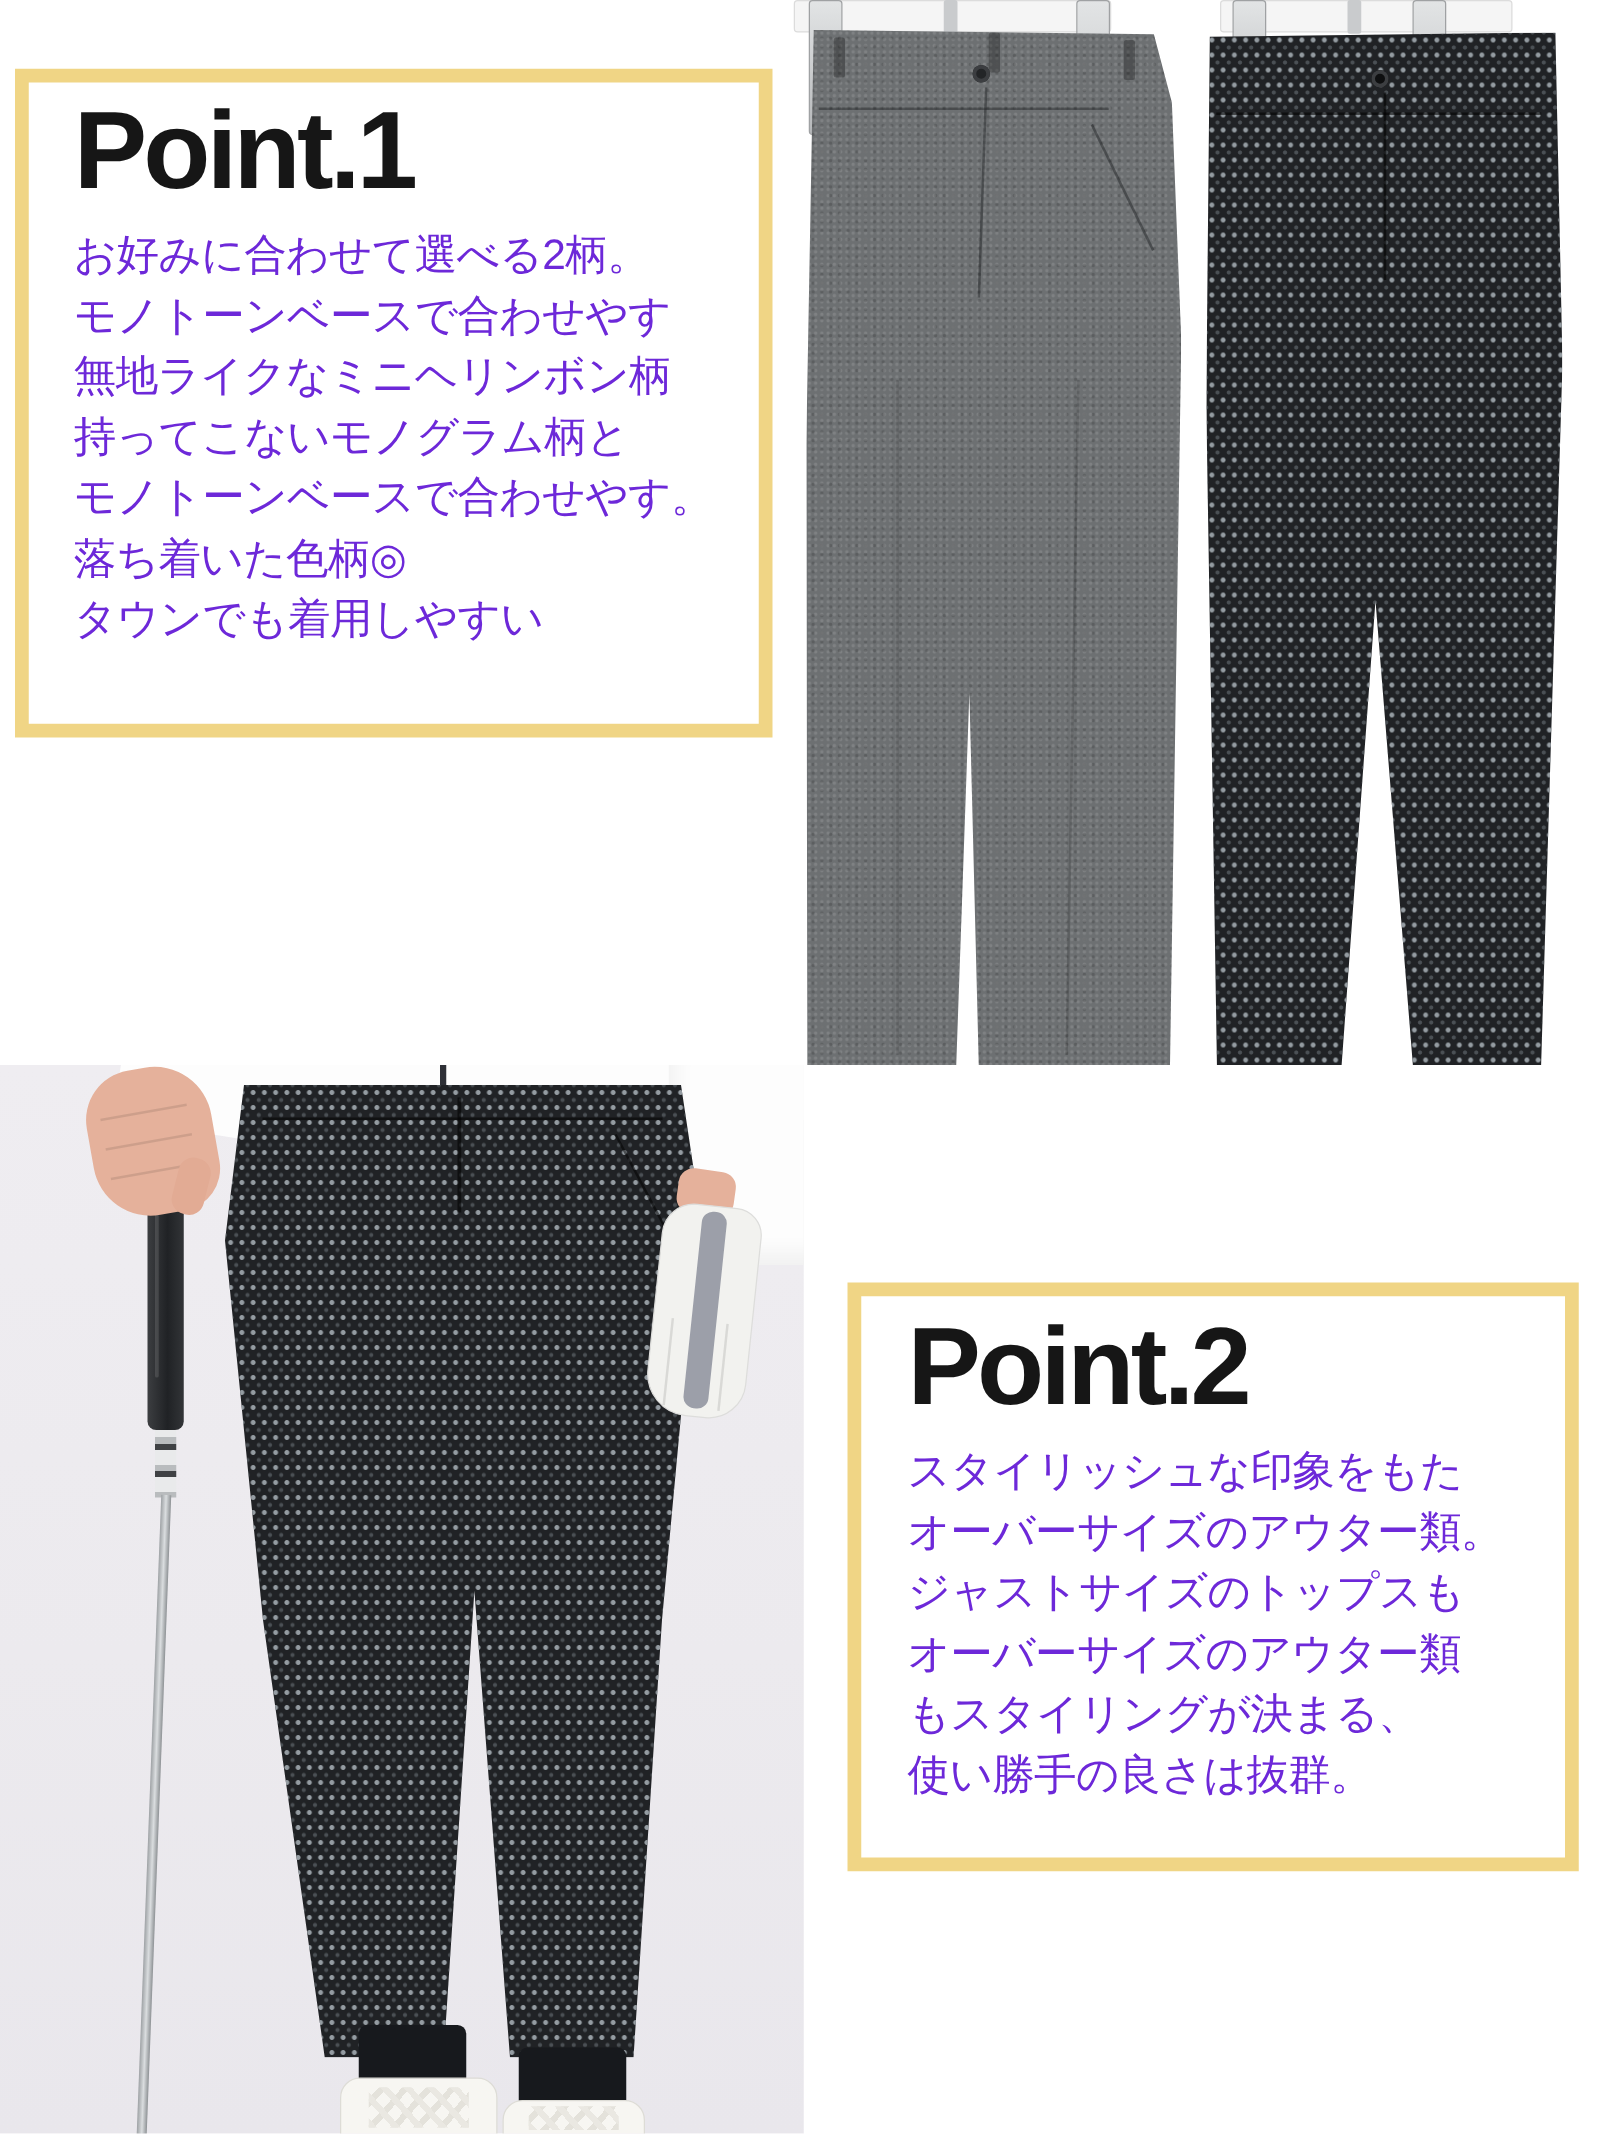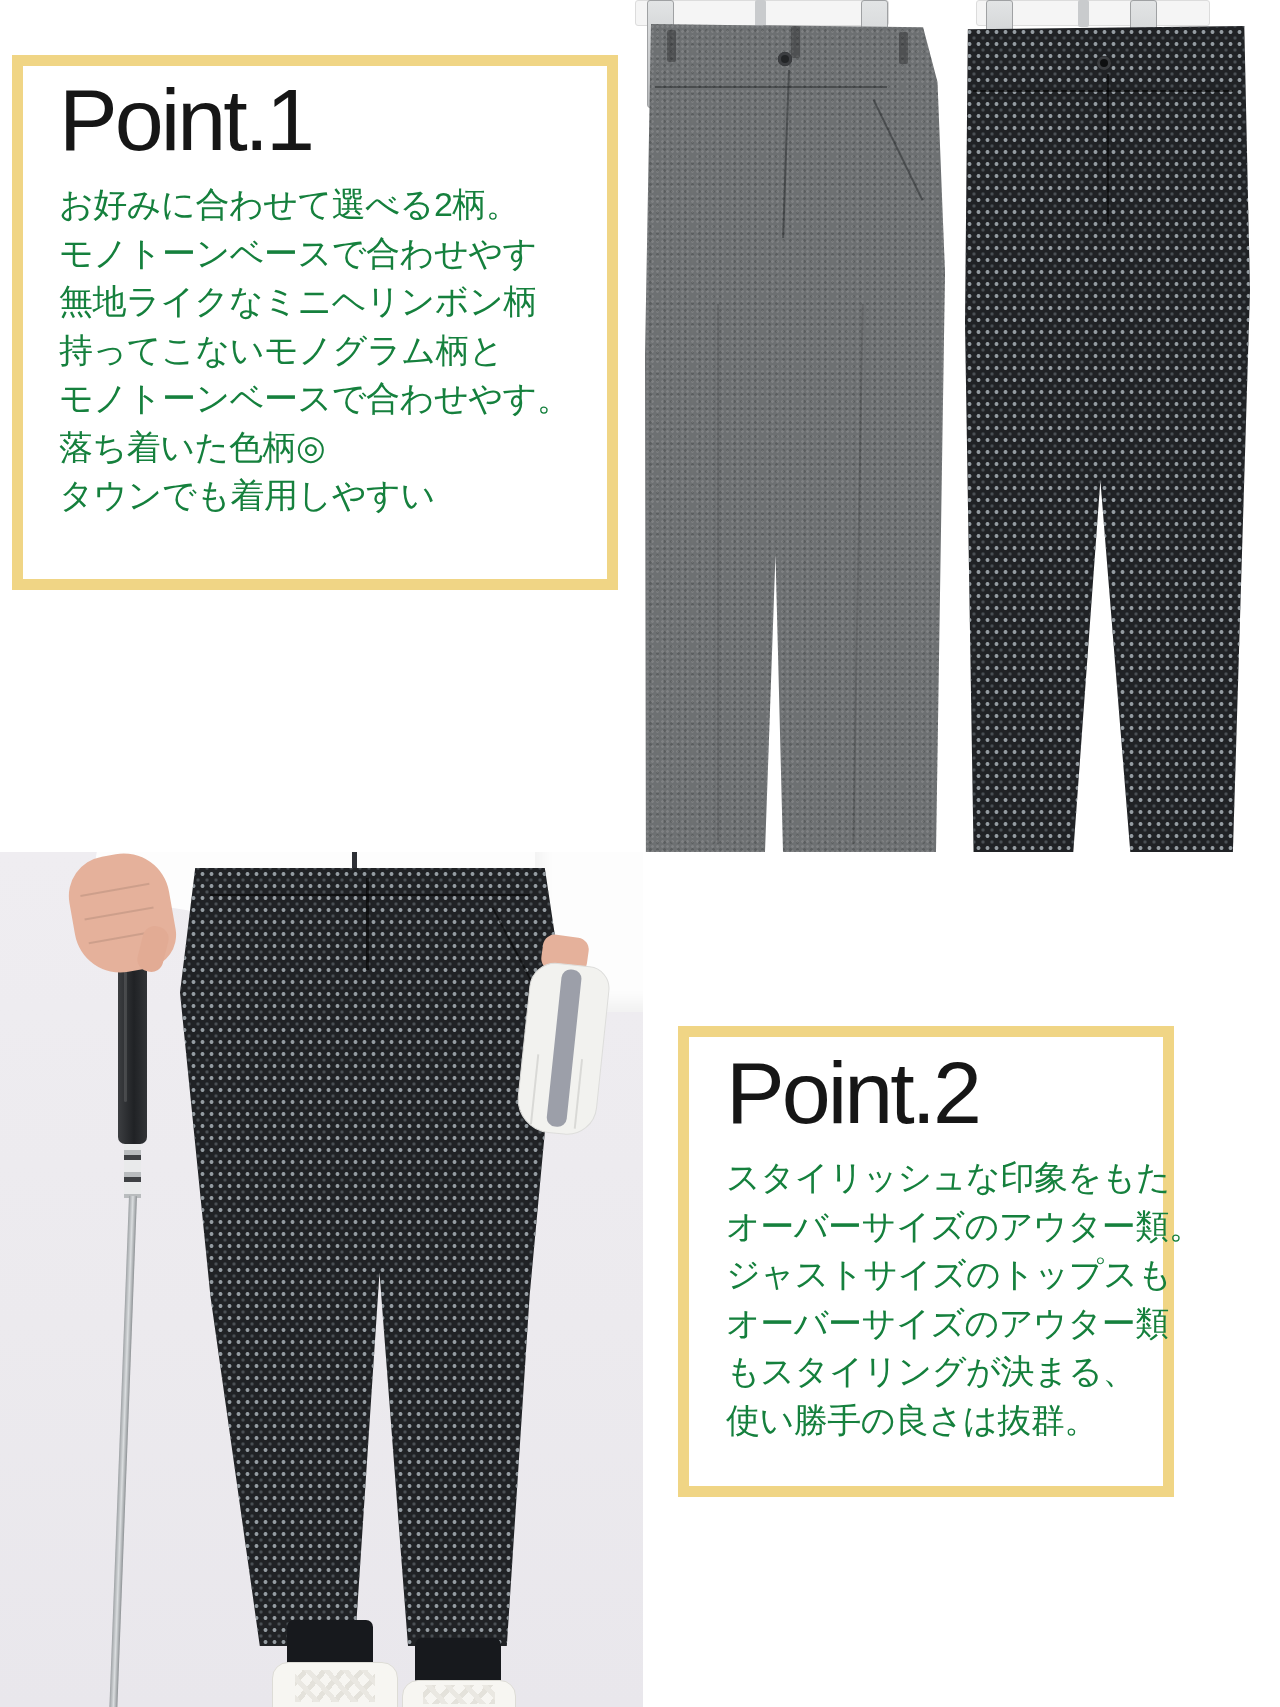--- a/index.html
+++ b/index.html
@@ -7,26 +7,26 @@
     position:relative;width:1280px;height:1707px;overflow:hidden;
     background:#ffffff;
     font-family:"Liberation Sans","DejaVu Sans",sans-serif;
   }
   
   .pcard{
     position:absolute;box-sizing:border-box;background:#ffffff;
     border:11px solid #f0d585;
   }
   #point1-card{left:12px;top:55px;width:606px;height:535px;padding:8px 10px 0 36px;}
-  #point2-card{left:678px;top:1026px;width:496px;height:471px;padding:10px 10px 0 37px;}
+  #point2-card{left:678px;top:1026px;width:585px;height:471px;padding:10px 10px 0 37px;}
   .pcard .heading{
-    font-size:88px;font-weight:normal;letter-spacing:-3px;line-height:1.05;
+    font-size:88px;font-weight:bold;letter-spacing:-3px;line-height:1.05;
     color:#161616;margin:0 0 14px 0;
   }
-  .pcard .bodytext{font-size:34px;line-height:48.5px;letter-spacing:-0.5px;color:#15803d;}
+  .pcard .bodytext{font-size:34px;line-height:48.5px;letter-spacing:-0.5px;color:#6d28d9;}
   .pcard .bodytext span{display:block;white-space:nowrap;}
   
   .heather{
     background-color:#6d7072;
     background-image:
       radial-gradient(circle, rgba(255,255,255,0.12) 1px, transparent 1.7px),
       radial-gradient(circle, rgba(0,0,0,0.16) 1px, transparent 1.7px);
     background-size:5px 5px,7px 7px;background-position:0 0,2px 3px;
   }
   .micro-pattern{

